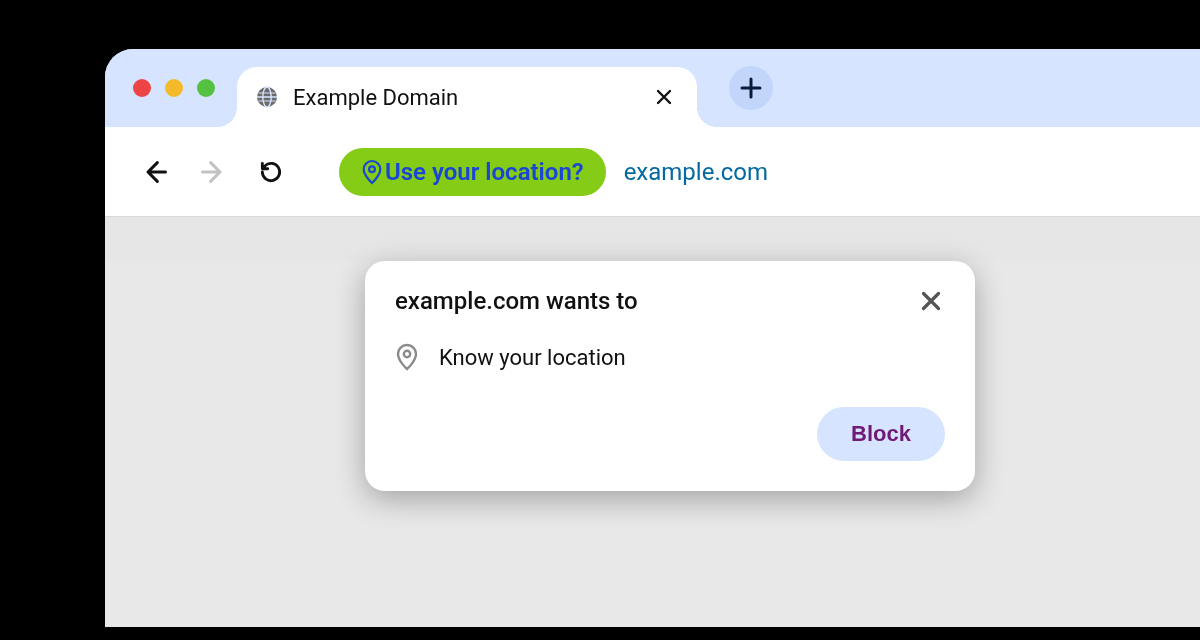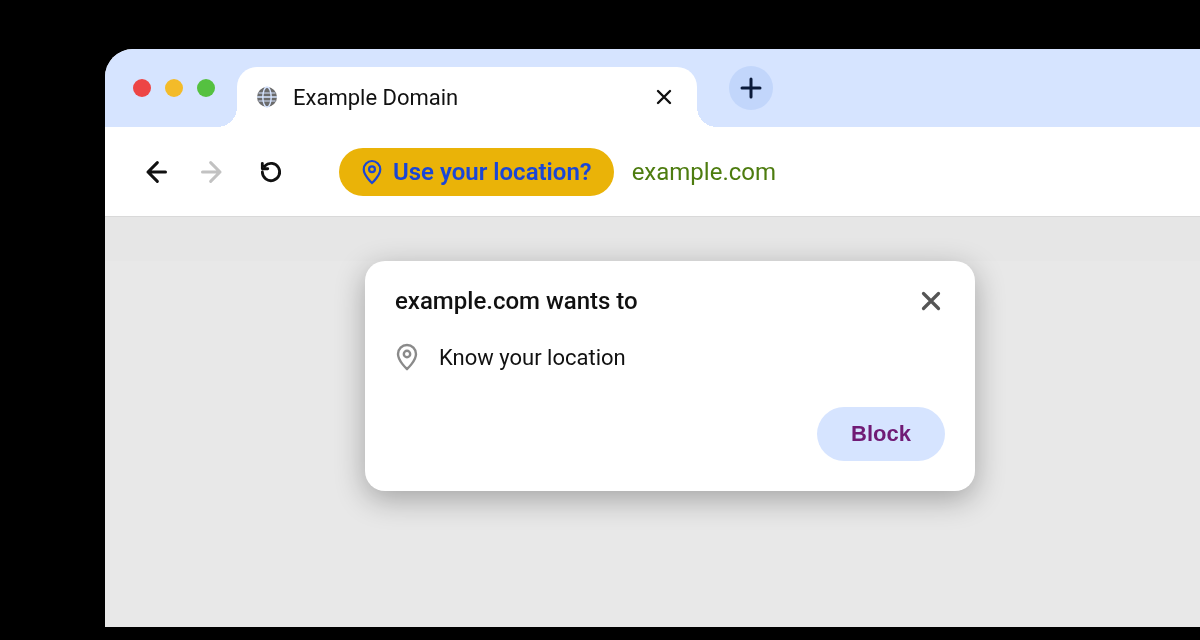--- a/index.html
+++ b/index.html
@@ -112,34 +112,34 @@
   .nav-btn.disabled { color: #b8b8b8; cursor: default; }
   .address-area {
     margin-left: 30px;
     display: flex;
     align-items: center;
     gap: 18px;
   }
   .permission-chip {
     display: flex;
     align-items: center;
-    gap: 10px;
-    background: #eab308;
+    gap: 2px;
+    background: #84cc16;
     border-radius: 30px;
     padding: 10px 22px;
     cursor: pointer;
   }
   .permission-chip-label {
     color: #1a46d6;
     font-size: 24px;
     font-weight: 600;
   }
   .url-text {
     font-size: 24px;
-    color: #4d7c0f;
+    color: #0369a1;
   }
   .content {
     background: #e8e8e8;
     height: calc(100% - 168px);
     position: relative;
     margin-top: 44px;
   }
   .popover {
     position: absolute;
     left: 260px;

